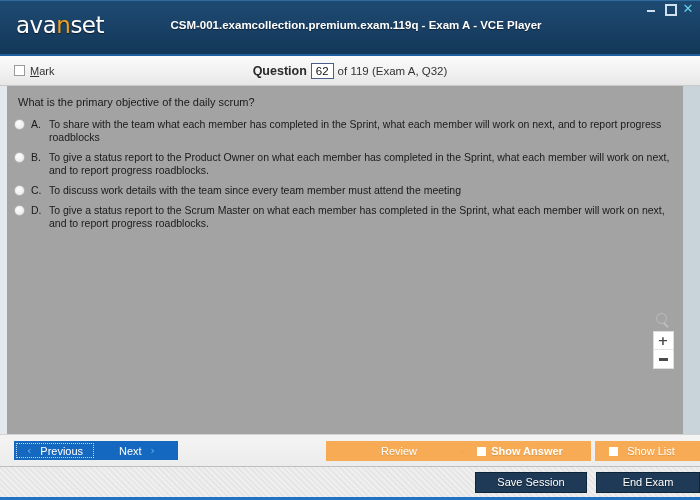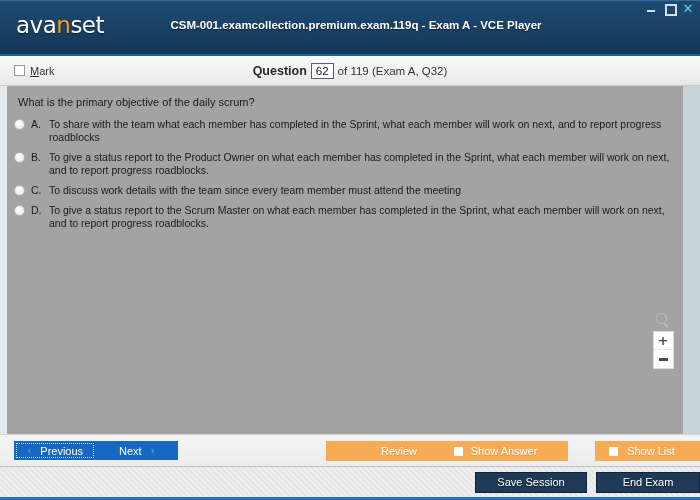--- a/index.html
+++ b/index.html
@@ -213,21 +213,21 @@
   }
   .btn-review { position: absolute; left: 326px; width: 160px; }
   .btn-review .lbl { margin-right: 14px; }
   .tri-up {
     position: absolute; right: 16px; top: 7px;
     width: 0; height: 0;
     border-left: 4px solid transparent;
     border-right: 4px solid transparent;
     border-bottom: 5px solid #e08b2b;
   }
-  .btn-answer { position: absolute; left: 440px; width: 128px; }
+  .btn-answer { position: absolute; left: 463px; width: 128px; font-weight: bold; }
   .btn-list { position: absolute; left: 576px; width: 112px; margin-left: 19px; }
   .sq {
     position: absolute; left: 14px; top: 6px;
     width: 9px; height: 9px; background: #ffffff;
   }
 
   
   .statusbar {
     flex: 0 0 auto; height: 34px;
     background:

